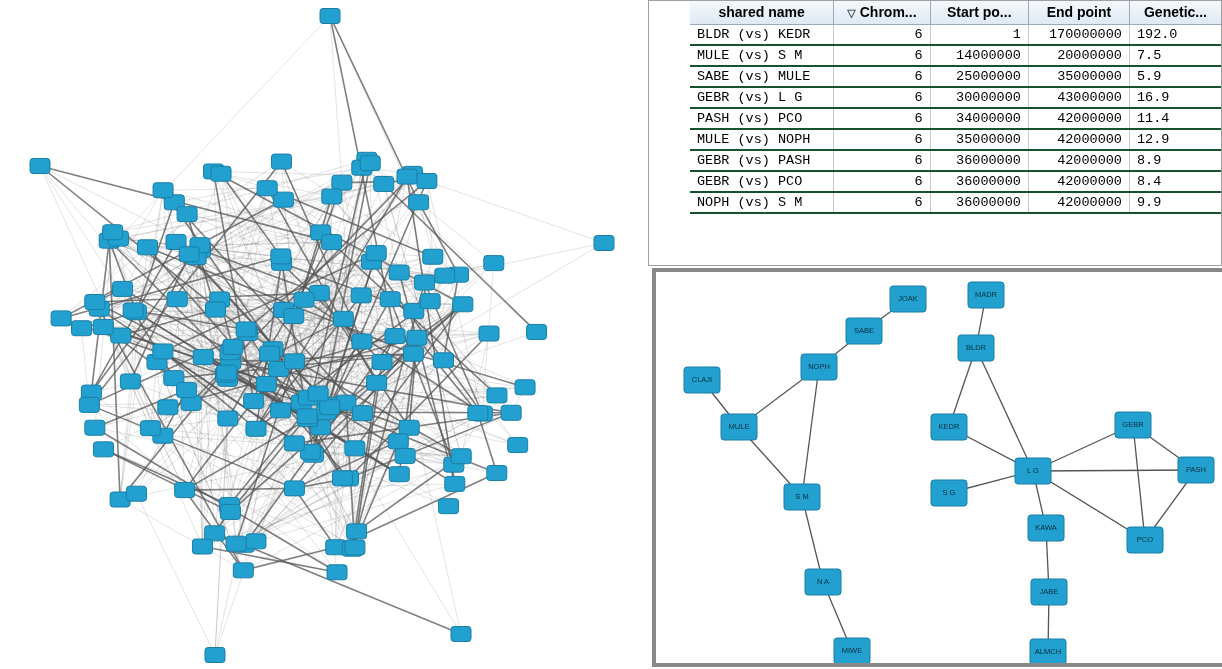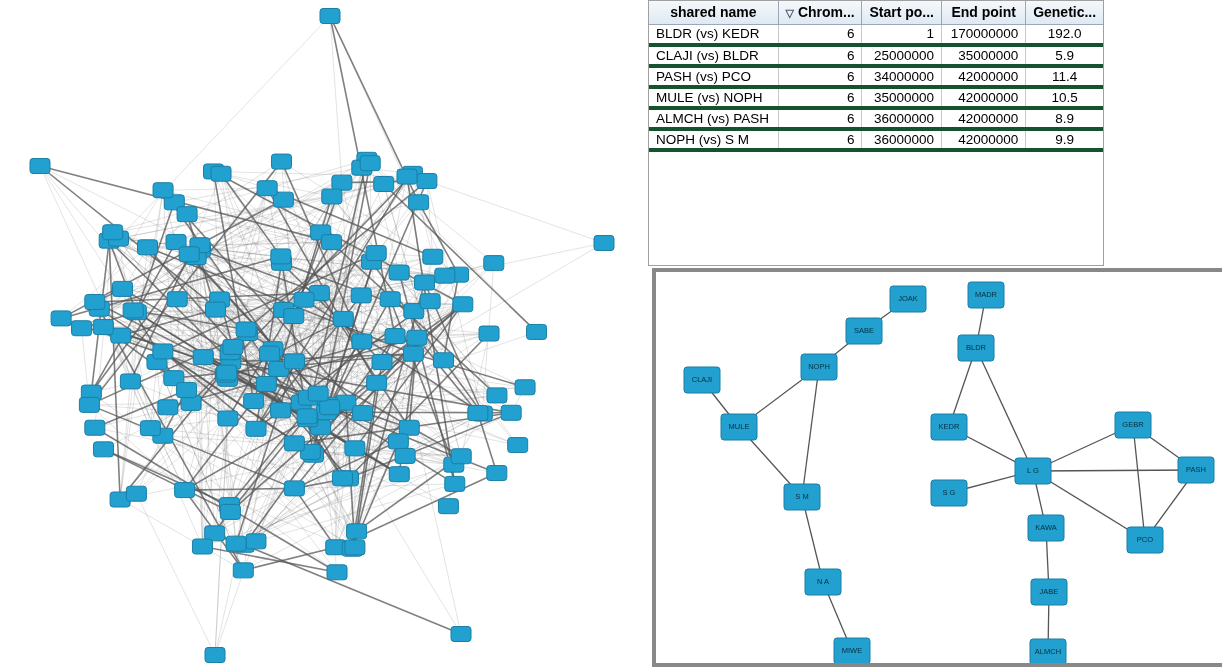--- a/index.html
+++ b/index.html
@@ -25,26 +25,27 @@
     height: 669px;
     background: #ffffff;
   }
   #big-network svg { display: block; }
 
   
   #table-panel {
     position: absolute;
     left: 648px;
     top: 0;
-    width: 456px;
+    width: 574px;
     height: 266px;
     background: #ffffff;
     border: 1px solid #a0a0a0;
     box-sizing: border-box;
     overflow: hidden;
+    padding-left: 41px;
   }
   #table-panel table {
     border-collapse: collapse;
     width: 100%;
     font-size: 13.5px;
     color: #000000;
   }
   #table-panel thead th {
     background: linear-gradient(to bottom, #f4f8fb 0%, #dfe9f2 100%);
     border-right: 1px solid #9aa9b7;
@@ -60,33 +61,34 @@
   #table-panel thead th:last-child { border-right: none; margin-top: 16px; }
   #table-panel thead th .filter-icon {
     display: inline-block;
     margin-right: 4px;
     color: #4a5a6a;
     font-size: 11px;
     vertical-align: middle;
   }
   #table-panel tbody td {
     border-right: 1px solid #c8c8c8;
-    border-bottom: 4px solid #14532d;
+    border-bottom: 2px solid #14532d;
     height: 21px;
     padding: 0 7px;
     white-space: nowrap;
     box-sizing: border-box;
     background: #ffffff;
+    font-family: Liberation Mono, monospace;
   }
   #table-panel tbody td:last-child { border-right: none; }
   .col-name { text-align: left; width: 152px; }
   .col-chrom { text-align: right; width: 104px; }
   .col-start { text-align: right; width: 108px; }
   .col-end { text-align: right; width: 108px; margin-left: 12px; }
-  .col-gen { text-align: center; width: 100px; }
+  .col-gen { text-align: left; width: 100px; }
 
   #table-left-gutter {
     position: absolute;
     left: 648px;
     top: 0;
     width: 12px;
     height: 266px;
     background: #e9eef3;
     border-right: 1px solid #b4bfc9;
     box-sizing: border-box;
@@ -983,46 +985,67 @@
       </thead>
       <tbody id="table-body">
           <tr>
             <td class="col-name">BLDR (vs) KEDR</td>
             <td class="col-chrom">6</td>
             <td class="col-start">1</td>
             <td class="col-end">170000000</td>
             <td class="col-gen">192.0</td>
           </tr>
           <tr>
-            <td class="col-name">CLAJI (vs) BLDR</td>
+            <td class="col-name">MULE (vs) S M</td>
+            <td class="col-chrom">6</td>
+            <td class="col-start">14000000</td>
+            <td class="col-end">20000000</td>
+            <td class="col-gen">7.5</td>
+          </tr>
+          <tr>
+            <td class="col-name">SABE (vs) MULE</td>
             <td class="col-chrom">6</td>
             <td class="col-start">25000000</td>
             <td class="col-end">35000000</td>
             <td class="col-gen">5.9</td>
+          </tr>
+          <tr>
+            <td class="col-name">GEBR (vs) L G</td>
+            <td class="col-chrom">6</td>
+            <td class="col-start">30000000</td>
+            <td class="col-end">43000000</td>
+            <td class="col-gen">16.9</td>
           </tr>
           <tr>
             <td class="col-name">PASH (vs) PCO</td>
             <td class="col-chrom">6</td>
             <td class="col-start">34000000</td>
             <td class="col-end">42000000</td>
             <td class="col-gen">11.4</td>
           </tr>
           <tr>
             <td class="col-name">MULE (vs) NOPH</td>
             <td class="col-chrom">6</td>
             <td class="col-start">35000000</td>
             <td class="col-end">42000000</td>
-            <td class="col-gen">10.5</td>
+            <td class="col-gen">12.9</td>
           </tr>
           <tr>
-            <td class="col-name">ALMCH (vs) PASH</td>
+            <td class="col-name">GEBR (vs) PASH</td>
             <td class="col-chrom">6</td>
             <td class="col-start">36000000</td>
             <td class="col-end">42000000</td>
             <td class="col-gen">8.9</td>
+          </tr>
+          <tr>
+            <td class="col-name">GEBR (vs) PCO</td>
+            <td class="col-chrom">6</td>
+            <td class="col-start">36000000</td>
+            <td class="col-end">42000000</td>
+            <td class="col-gen">8.4</td>
           </tr>
           <tr>
             <td class="col-name">NOPH (vs) S M</td>
             <td class="col-chrom">6</td>
             <td class="col-start">36000000</td>
             <td class="col-end">42000000</td>
             <td class="col-gen">9.9</td>
           </tr>
         </tbody>
     </table>

